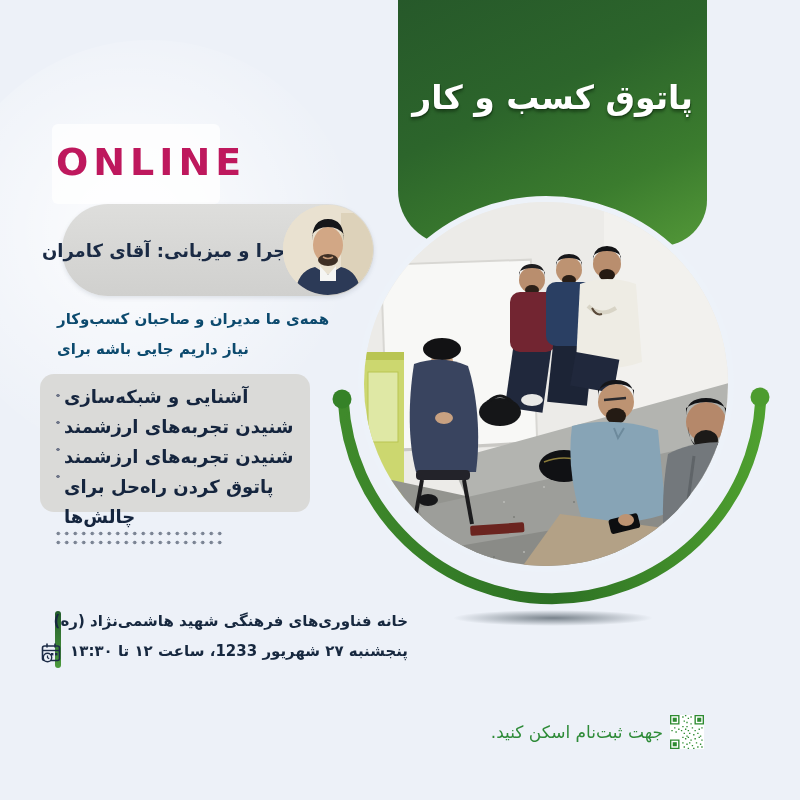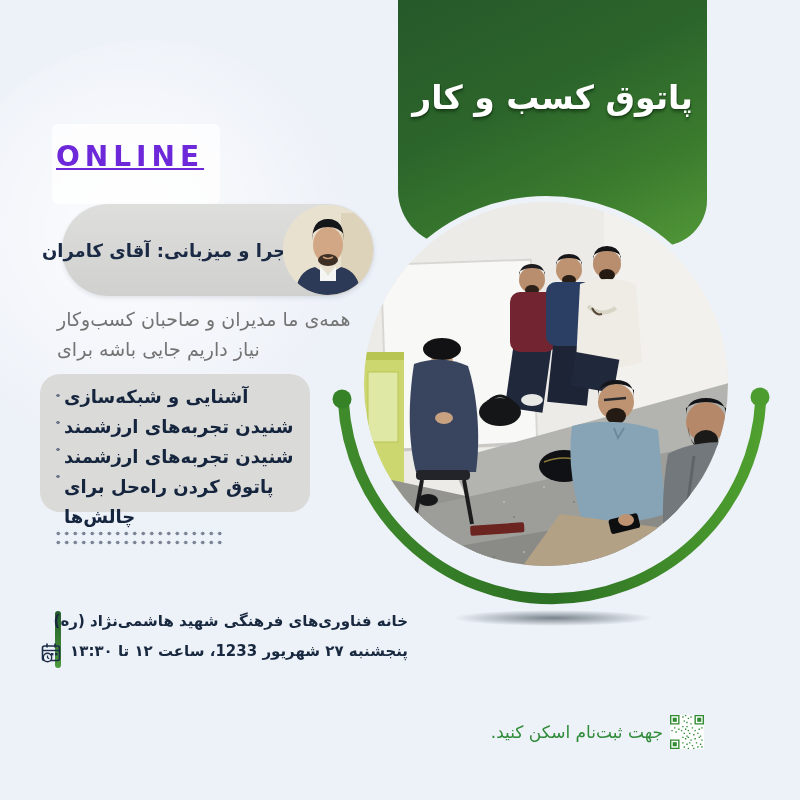--- a/index.html
+++ b/index.html
@@ -12,22 +12,22 @@
   
   .bg-blob{
     position:absolute;left:-60px;top:40px;width:420px;height:420px;border-radius:50%;
     background:radial-gradient(circle at 45% 45%, rgba(255,255,255,.85), rgba(255,255,255,0) 70%);
   }
   .watermark-card{
     position:absolute;left:52px;top:124px;width:168px;height:80px;border-radius:6px;
     background:rgba(255,255,255,.75);
   }
   .watermark-text{
-    position:absolute;left:56px;top:140px;font-size:28px;font-weight:bold;
-    letter-spacing:5px;color:#6d28d9;user-select:none;text-decoration:underline;
+    position:absolute;left:56px;top:140px;font-size:38px;font-weight:bold;
+    letter-spacing:5px;color:#be185d;user-select:none;
   }
   
   .banner{
     position:absolute;left:398px;top:-10px;width:309px;height:256px;
     border-radius:0 0 46px 56px;
     background:linear-gradient(155deg,#26582a 0%,#2c652b 42%,#3b7c2e 74%,#539838 100%);
   }
   .banner-title{
     position:absolute;top:88px;left:0;right:0;text-align:center;direction:rtl;
     color:#ffffff;font-size:33px;font-weight:bold;
@@ -50,25 +50,25 @@
     display:flex;align-items:center;justify-content:center;
     direction:rtl;font-size:18px;font-weight:bold;color:#1a2a44;white-space:nowrap;
   }
   .host-avatar{
     position:absolute;right:1px;top:1px;width:90px;height:90px;border-radius:50%;overflow:hidden;
     background:#e9e1d0;
   }
   
   .intro{
     position:absolute;left:57px;top:304px;width:310px;
-    direction:rtl;text-align:left;font-size:19px;font-weight:normal;line-height:30px;color:#737373;
+    direction:rtl;text-align:left;font-size:15px;font-weight:bold;line-height:30px;color:#0c4a6e;
   }
   
   .benefits-box{
-    position:absolute;left:40px;top:374px;width:270px;height:138px;border-radius:20px;
+    position:absolute;left:40px;top:374px;width:270px;height:138px;border-radius:14px;
     background:#dadad8;
   }
   .benefits-list{
     position:absolute;left:24px;right:8px;top:8px;
     direction:rtl;text-align:left;font-size:18px;font-weight:bold;line-height:30px;color:#15253e;
   }
   .bullet-dots{
     position:absolute;left:15px;top:8px;width:6px;height:116px;
     background-image:radial-gradient(circle,#70778a 1.5px,rgba(0,0,0,0) 1.9px);
     background-size:6px 27px;

